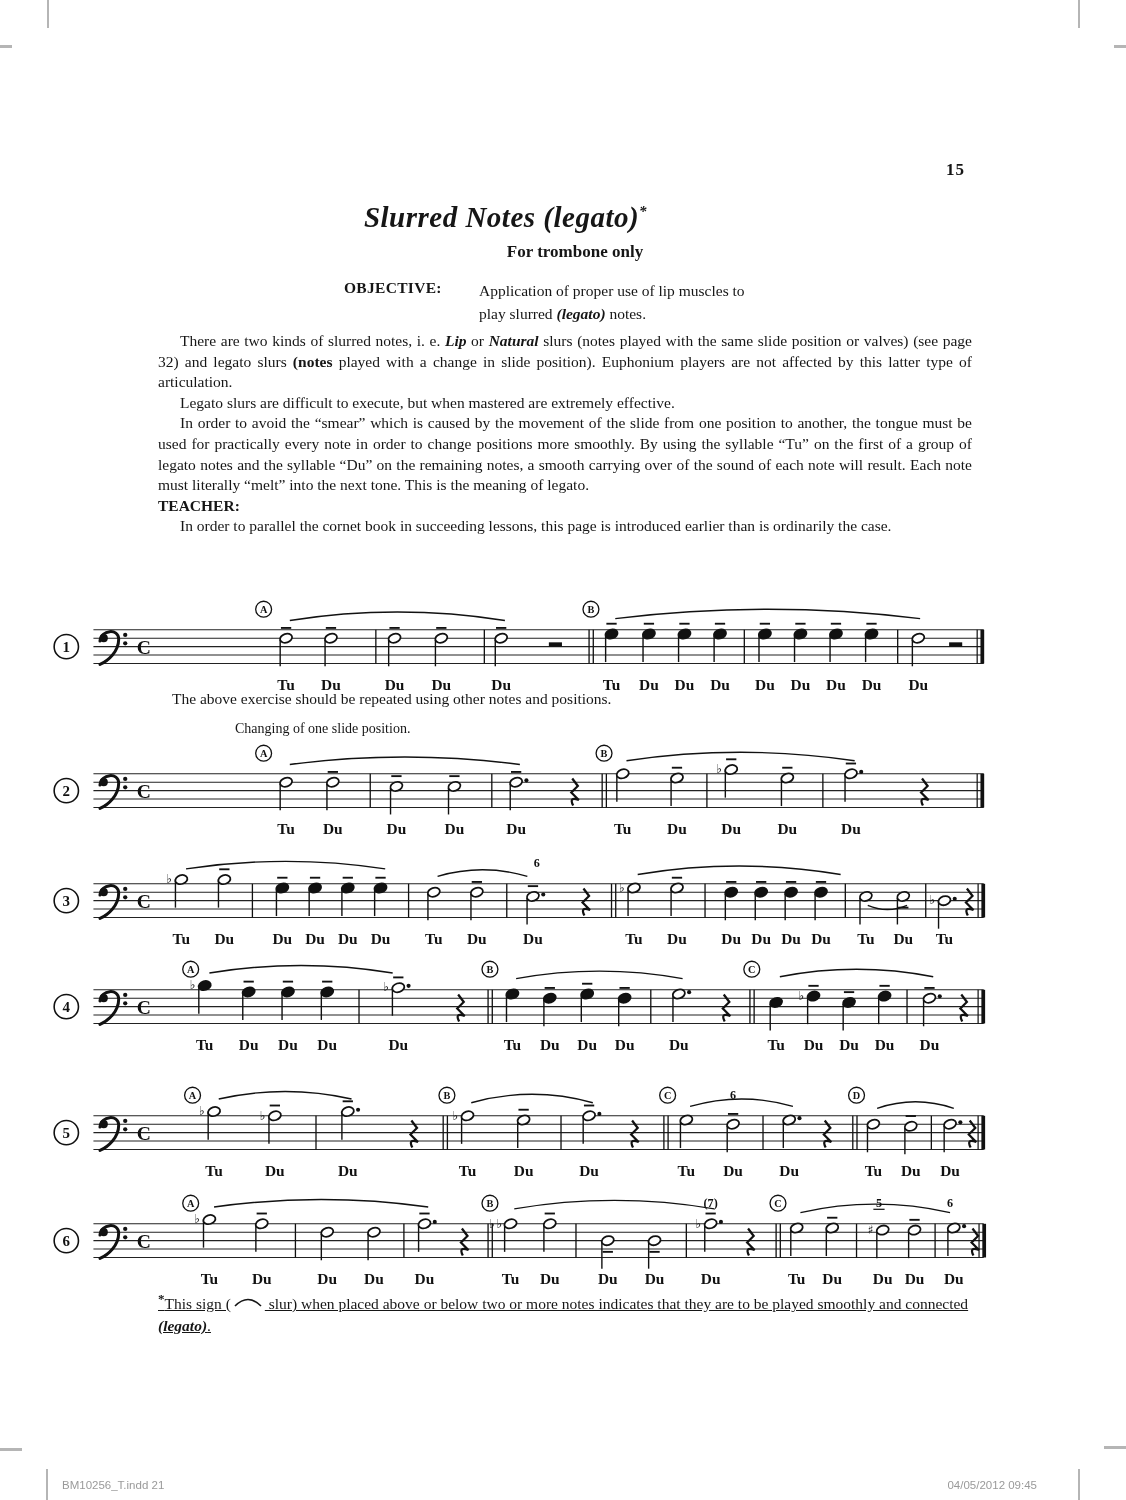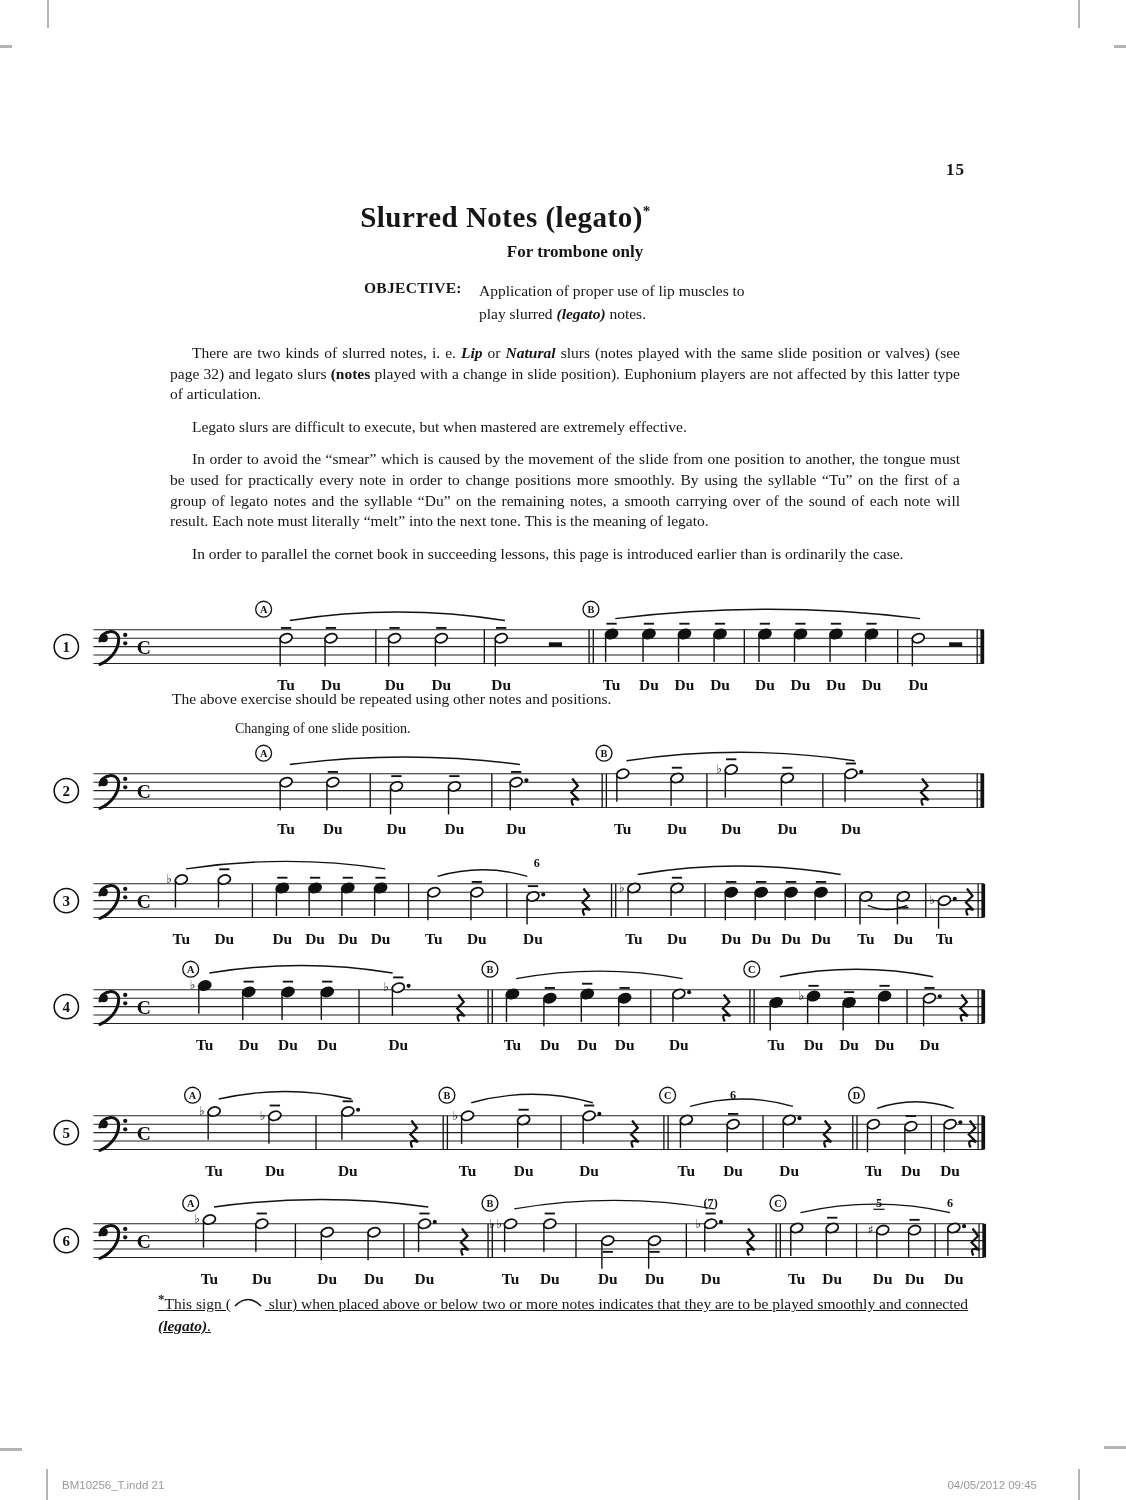--- a/index.html
+++ b/index.html
@@ -1,26 +1,26 @@
 <!DOCTYPE html>
 <html><head>
 <meta charset="utf-8">
 <style>
   html,body{margin:0;padding:0;background:#e8e8e8;}
   .page{position:relative;width:1126px;height:1500px;background:#ffffff;overflow:hidden;
         font-family:"Liberation Serif","DejaVu Serif",serif;color:#161616;}
   .abs{position:absolute;}
   .pageno{left:946px;top:160px;font-size:17px;font-weight:bold;letter-spacing:1px;text-align:center;}
-  .title{left:0;top:201px;width:1011px;text-align:center;font-size:29px;font-weight:600;letter-spacing:0.5px;}
+  .title{left:0;top:201px;width:1011px;text-align:center;font-size:29px;font-weight:600;letter-spacing:0.5px;font-style:italic;}
   .title sup{font-size:15px;vertical-align:super;}
   .subtitle{left:12px;top:242px;width:1126px;text-align:center;font-size:17px;font-weight:bold;}
-  .obj-label{left:344px;top:279px;font-size:15.5px;font-weight:bold;letter-spacing:0.3px;margin-left:20px;}
+  .obj-label{left:344px;top:279px;font-size:15.5px;font-weight:bold;letter-spacing:0.3px;}
   .obj-text{left:459px;top:279px;font-size:15.5px;line-height:23px;margin-left:20px;}
   .textcol{left:158px;top:331px;width:814px;font-size:15.5px;line-height:20.6px;text-align:justify;}
-  .textcol p{margin:12px;text-indent:22px;}
+  .textcol p{margin:0;text-indent:22px;}
   .teacher{font-weight:bold;text-indent:0 !important;}
   .after-ex1{left:172px;top:690px;font-size:15.5px;text-align:right;}
   .ex-caption{left:235px;top:721px;font-size:14px;}
   .skips{left:158px;top:1042px;width:814px;font-size:15.5px;line-height:21px;text-align:justify;text-indent:22px;}
   .exercise{left:48px;width:940px;height:102px;}
   .exercise svg{width:940px;height:101px;display:block;}
   .footnote{left:158px;top:1288px;width:820px;font-size:15.5px;line-height:21.5px;text-decoration:underline;}
   .footnote .star{font-size:13px;vertical-align:super;font-weight:bold;}
   .slur-glyph{vertical-align:1px;margin:0 2px;}
   .footer-left{left:62px;top:1479px;font-family:"Liberation Sans","DejaVu Sans",sans-serif;font-size:11.5px;color:#9a9a9a;}
@@ -59,20 +59,21 @@
   <div class="abs obj-label">OBJECTIVE:</div>
   <div class="abs obj-text">
     <span>Application of proper use of lip muscles to</span><br>
     <span><span>play slurred </span><i class="scr">(legato)</i><span> notes.</span></span>
   </div>
 
   <div class="abs textcol">
     <p><span>There are two kinds of slurred notes, i. e. </span><i class="scr">Lip</i><span> or </span><i class="scr">Natural</i><span> slurs (notes played with the same slide position or valves) (see page 32) and legato slurs </span><b>(notes</b><span> played with a change in slide position). Euphonium players are not affected by this latter type of articulation.</span></p>
     <p>Legato slurs are difficult to execute, but when mastered are extremely effective.</p>
     <p>In order to avoid the “smear” which is caused by the movement of the slide from one position to another, the tongue must be used for practically every note in order to change positions more smoothly. By using the syllable “Tu” on the first of a group of legato notes and the syllable “Du” on the remaining notes,  a smooth carrying over of the sound of each note will result. Each note must literally “melt” into the next tone. This is the meaning of legato.</p>
+    <p class="teacher">TEACHER:</p>
     <p>In order to parallel the cornet book in succeeding lessons, this page is introduced earlier than is ordinarily the case.</p>
   </div>
 
   <div class="abs exercise" style="top:598px;">
     <svg viewBox="0 0 1000 108">
         <line x1="46" y1="34" x2="998" y2="34" stroke="#222" stroke-width="1.1"></line>
         <line x1="46" y1="43" x2="998" y2="43" stroke="#222" stroke-width="1.1"></line>
         <line x1="46" y1="52" x2="998" y2="52" stroke="#222" stroke-width="1.1"></line>
         <line x1="46" y1="61" x2="998" y2="61" stroke="#222" stroke-width="1.1"></line>
         <line x1="46" y1="70" x2="998" y2="70" stroke="#222" stroke-width="1.1"></line>

